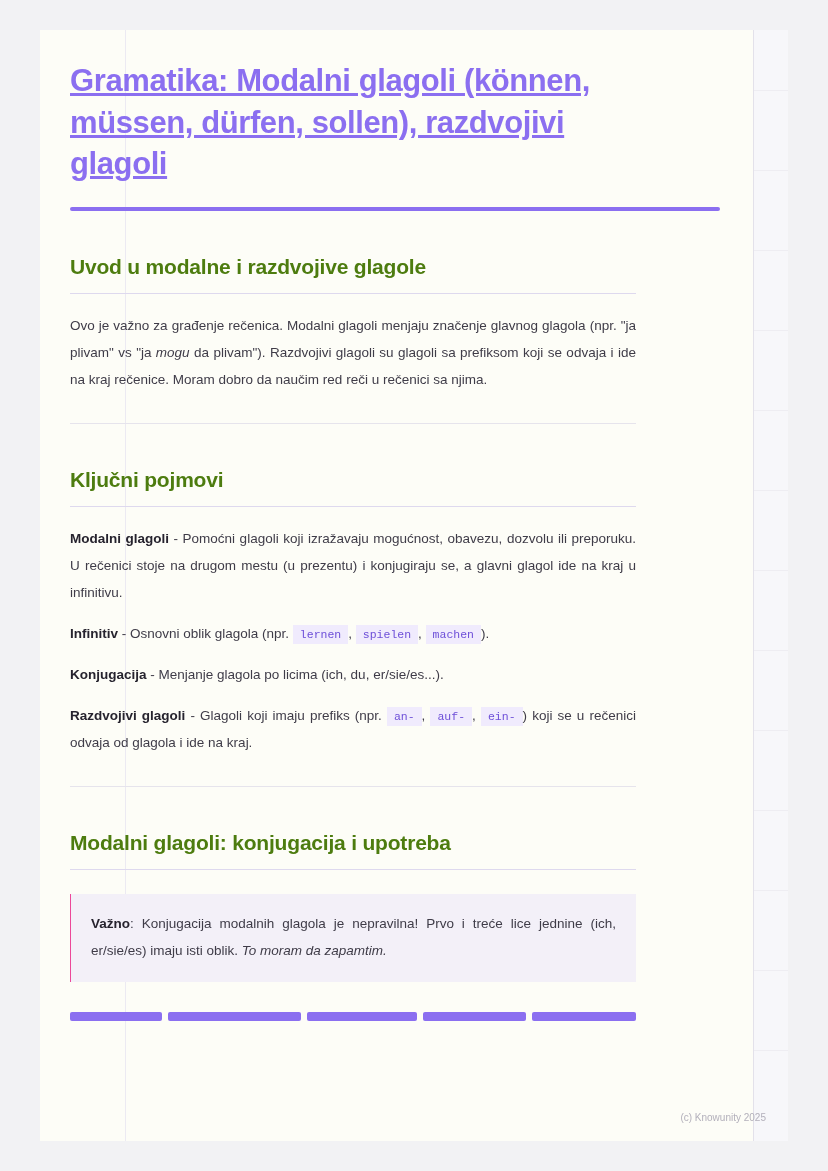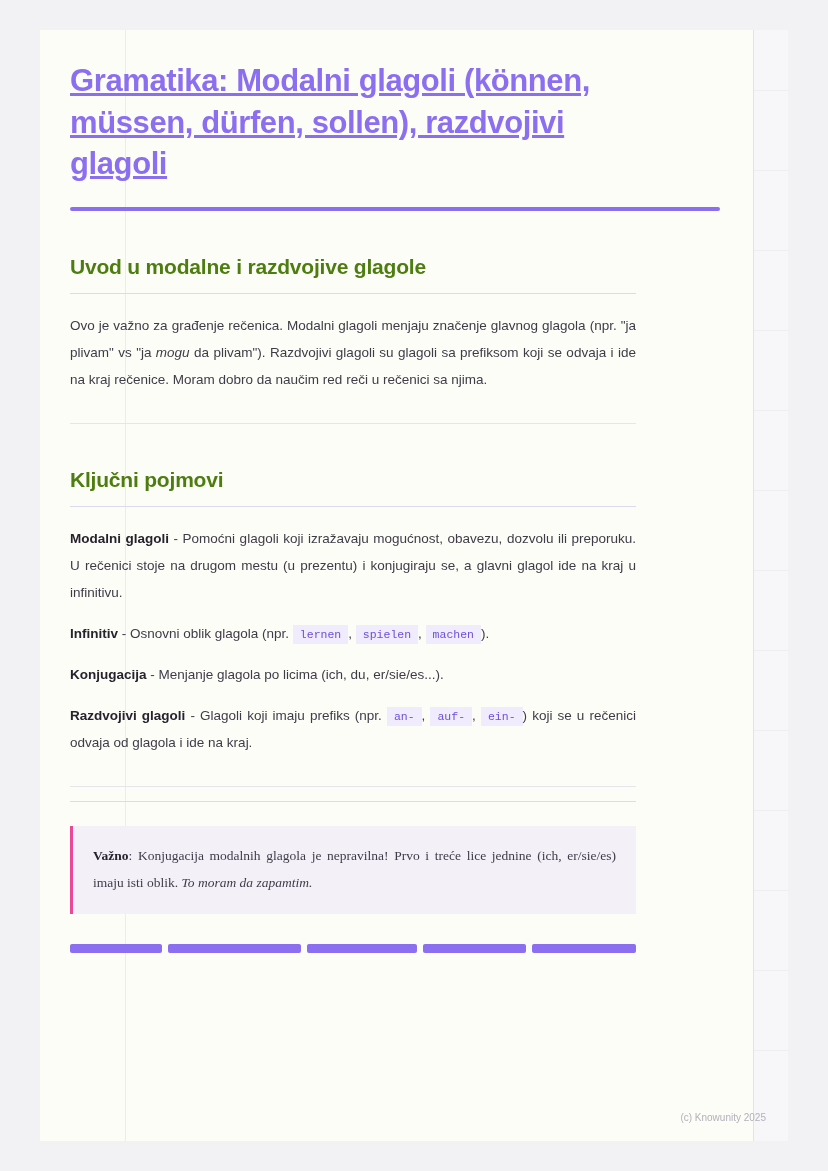--- a/index.html
+++ b/index.html
@@ -117,23 +117,22 @@
     color: #6d4fd8;
     border-radius: 0;
     padding: 3px 7px;
     white-space: nowrap;
   }
 
   .callout {
     margin-top: 24px;
     width: 566px;
     background: #f3f0f8;
-    border-left: 3px solid #ec4899;
+    border-left: 1px solid #ec4899;
     padding: 16px 20px 18px 20px;
-    font-family: Liberation Serif, serif;
   }
   .callout p {
     margin: 0;
     font-size: 13.5px;
     line-height: 2.0;
     color: #3f3c48;
     text-align: justify;
   }
 
   .table-top {
@@ -202,20 +201,21 @@
     <p class="body"><span class="bold">Modalni glagoli</span><span> - Pomoćni glagoli koji izražavaju mogućnost, obavezu, dozvolu ili preporuku. U rečenici stoje na drugom mestu (u prezentu) i konjugiraju se, a glavni glagol ide na kraj u infinitivu.</span></p>
 
     <p class="body tight"><span class="bold">Infinitiv</span><span> - Osnovni oblik glagola (npr. </span><code class="chip">lernen</code><span>,&nbsp;</span><code class="chip">spielen</code><span>,&nbsp;</span><code class="chip">machen</code><span>).</span></p>
 
     <p class="body tight"><span class="bold">Konjugacija</span><span> - Menjanje glagola po licima (ich, du, er/sie/es...).</span></p>
 
     <p class="body tight"><span class="bold">Razdvojivi glagoli</span><span> - Glagoli koji imaju prefiks (npr. </span><code class="chip">an-</code><span>,&nbsp;</span><code class="chip">auf-</code><span>,&nbsp;</span><code class="chip">ein-</code><span>) koji se u rečenici odvaja od glagola i ide na kraj.</span></p>
 
     <div class="divider"></div>
 
+    <h2 class="section-title">Modalni glagoli: konjugacija i upotreba</h2>
     <div class="section-rule"></div>
 
 
     <div class="callout">
       <p><span class="bold">Važno</span><span>: Konjugacija modalnih glagola je nepravilna! Prvo i treće lice jednine (ich, er/sie/es) imaju isti oblik. </span><span class="ital">To moram da zapamtim.</span></p>
     </div>
 
     <div class="table-top">
       <div class="cell c1"></div>
       <div class="cell c2"></div>

